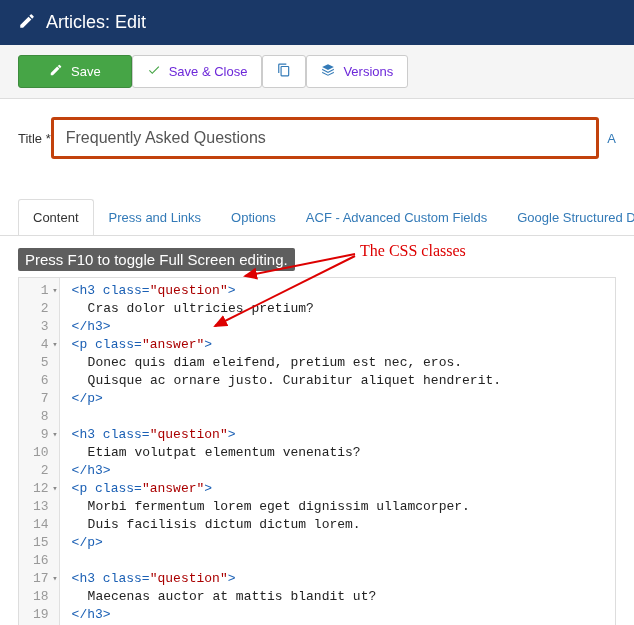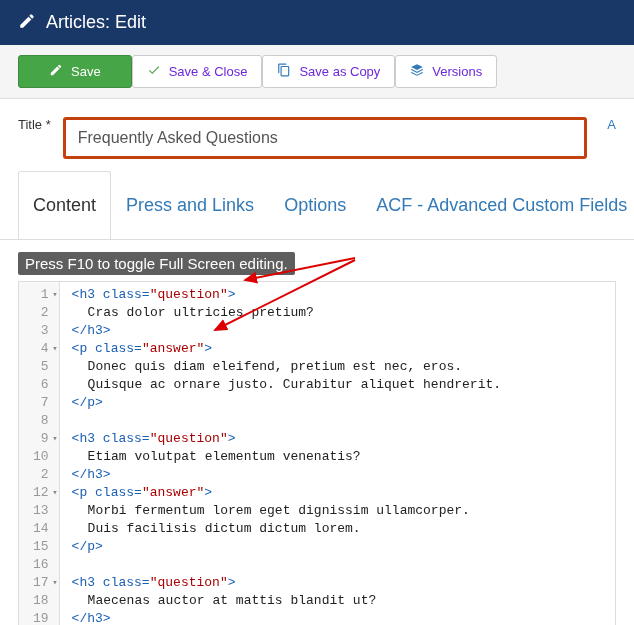--- a/index.html
+++ b/index.html
@@ -12,27 +12,27 @@
   .toolbar { background: #f5f5f5; padding: 10px 18px; display: flex; gap: 0; border-bottom: 1px solid #ddd; }
   .btn { border: 1px solid #ccc; background: #fff; padding: 7px 14px; font-size: 13px; cursor: pointer; display: flex; align-items: center; gap: 8px; border-radius: 3px; color: #6d28d9; }
   .btn-success { background: #46a546; border-color: #3d8b3d; color: #fff; padding: 7px 30px; }
   .btn svg { width: 14px; height: 14px; }
   .btn-success svg { fill: #fff; }
   .btn .check { fill: #46a546; }
   .btn .plus { fill: #46a546; }
   .btn .copy { fill: #337ab7; }
   .btn .stack { fill: #337ab7; }
   
-  .form-row { padding: 18px 18px 12px; display: flex; align-items: flex-start; gap: 12px; }
+  .form-row { padding: 18px 18px 12px; display: flex; align-items: center; }
   .form-label { font-size: 13px; color: #333; }
   .form-input { flex: 1; border: 3px solid #c2410c; border-radius: 3px; padding: 9px 12px; font-size: 16px; color: #555; }
   .alias-link { color: #337ab7; font-size: 13px; margin-left: 8px; }
   
   .tabs { padding: 0 18px; border-bottom: 1px solid #ddd; display: flex; overflow: hidden; white-space: nowrap; }
-  .tab { padding: 23px 14px; color: #337ab7; cursor: pointer; border: 1px solid transparent; border-bottom: none; margin-bottom: -1px; font-size: 18px; }
+  .tab { padding: 10px 14px; color: #337ab7; cursor: pointer; border: 1px solid transparent; border-bottom: none; margin-bottom: -1px; font-size: 13px; margin-top: 28px; }
   .tab.active { color: #333; border-color: #ddd; border-bottom: 1px solid #fff; background: #fff; border-radius: 3px 3px 0 0; }
   
   .editor-area { padding: 12px 18px 0; position: relative; }
   .hint-badge { display: inline-block; background: #5e5e5e; color: #fff; font-size: 15px; padding: 3px 7px; border-radius: 2px; margin-bottom: 6px; }
   
   .annotation { position: absolute; top: 6px; left: 360px; color: #d00; font-family: Georgia, serif; font-size: 16px; }
   .arrow-svg { position: absolute; top: 10px; left: 170px; pointer-events: none; }
   
   .code-editor { border: 1px solid #ddd; display: flex; font-family: "Courier New", monospace; font-size: 13px; line-height: 18px; }
   .gutter { background: #f7f7f7; border-right: 1px solid #e0e0e0; padding: 4px 0; text-align: right; user-select: none; }
@@ -69,21 +69,20 @@
   <button class="btn">
     <span><svg class="check" viewBox="0 0 24 24">
           <path d="M9 16.17 4.83 12l-1.42 1.41L9 19 21 7l-1.41-1.41z"></path>
         </svg></span>
     <span>Save &amp; Close</span>
   </button>
   <button class="btn">
     <span><svg class="copy" viewBox="0 0 24 24">
           <path d="M16 1H4a2 2 0 0 0-2 2v14h2V3h12V1zm3 4H8a2 2 0 0 0-2 2v14a2 2 0 0 0 2 2h11a2 2 0 0 0 2-2V7a2 2 0 0 0-2-2zm0 16H8V7h11v14z"></path>
         </svg></span>
-    <span>Save as Copy</span>
   </button>
   <button class="btn">
     <span><svg class="stack" viewBox="0 0 24 24">
           <path d="M12 2 2 7l10 5 10-5-10-5zm0 13L2 10v2l10 5 10-5v-2l-10 5zm0 5L2 15v2l10 5 10-5v-2l-10 5z"></path>
         </svg></span>
     <span>Versions</span>
   </button>
 </div>
 
 <div class="form-row">
@@ -96,20 +95,21 @@
   <div class="tab active">Content</div>
   <div class="tab">Press and Links</div>
   <div class="tab">Options</div>
   <div class="tab">ACF - Advanced Custom Fields</div>
   <div class="tab">Google Structured D</div>
 </div>
 
 <div class="editor-area">
   <span class="hint-badge">Press F10 to toggle Full Screen editing.</span>
   
+  <div class="annotation">The CSS classes</div>
   <svg class="arrow-svg" width="200" height="90">
     <defs>
         <marker id="ah" markerWidth="8" markerHeight="8" refX="6" refY="3" orient="auto">
           <path d="M0,0 L7,3 L0,6 Z" fill="#d00"></path>
         </marker>
       </defs>
     <line x1="185" y1="8" x2="75" y2="30" stroke="#d00" stroke-width="2" marker-end="url(#ah)"></line>
     <line x1="185" y1="10" x2="45" y2="80" stroke="#d00" stroke-width="2" marker-end="url(#ah)"></line>
   </svg>
   

